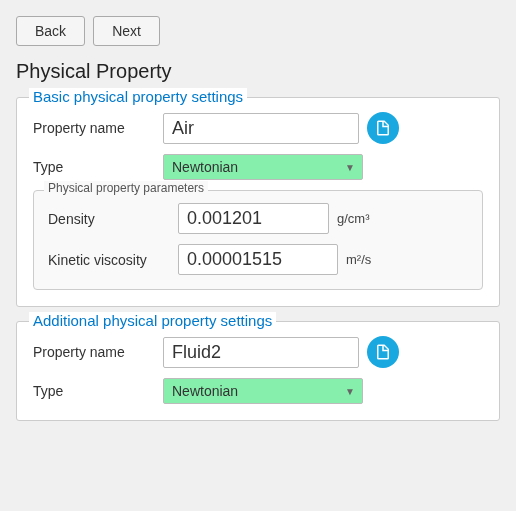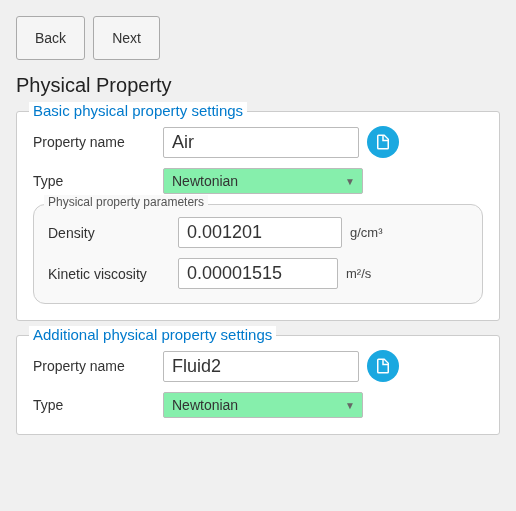--- a/index.html
+++ b/index.html
@@ -10,21 +10,21 @@
       color: #333;
       padding: 16px;
       width: 516px;
     }
     .top-buttons {
       display: flex;
       gap: 8px;
       margin-bottom: 14px;
     }
     .btn {
-      padding: 13px 18px;
+      padding: 6px 18px;
       border: 1px solid #aaa;
       background: #f5f5f5;
       border-radius: 3px;
       cursor: pointer;
       font-size: 14px;
       color: #333;
     }
 
     .page-title {
       font-size: 20px;
@@ -70,21 +70,21 @@
       border: 1px solid #bbb;
       border-radius: 2px;
       padding: 4px 8px;
       font-size: 18px;
       background: #fff;
       color: #333;
       outline: none;
     }
 
     .name-input { width: 196px; }
-    .density-input { width: 164px; }
+    .density-input { width: 151px; }
     .viscosity-input { width: 160px; }
 
     .book-icon-btn {
       width: 32px;
       height: 32px;
       background: #1aa8e0;
       border-radius: 50%;
       border: none;
       cursor: pointer;
       display: flex;
@@ -126,21 +126,21 @@
     }
 
     .unit-label {
       margin-left: 8px;
       font-size: 13px;
       color: #444;
     }
 
     .inner-fieldset {
       border: 1px solid #ccc;
-      border-radius: 12px;
+      border-radius: 4px;
       padding: 12px 14px 14px 14px;
       margin-top: 8px;
       background: #f9f9f9;
       position: relative;
     }
     .inner-legend {
       position: absolute;
       top: -10px;
       left: 10px;
       background: #f9f9f9;

